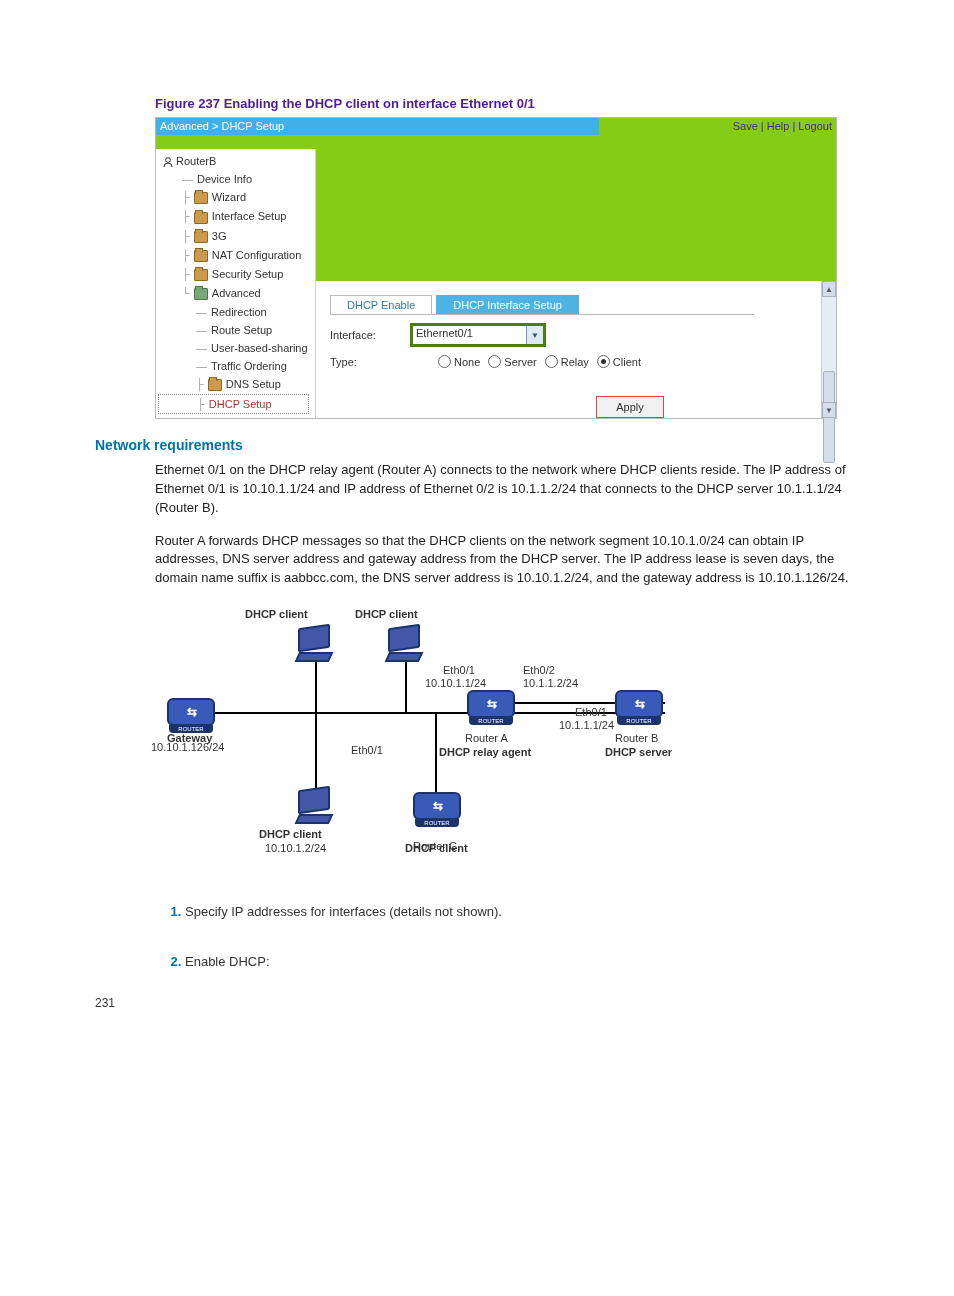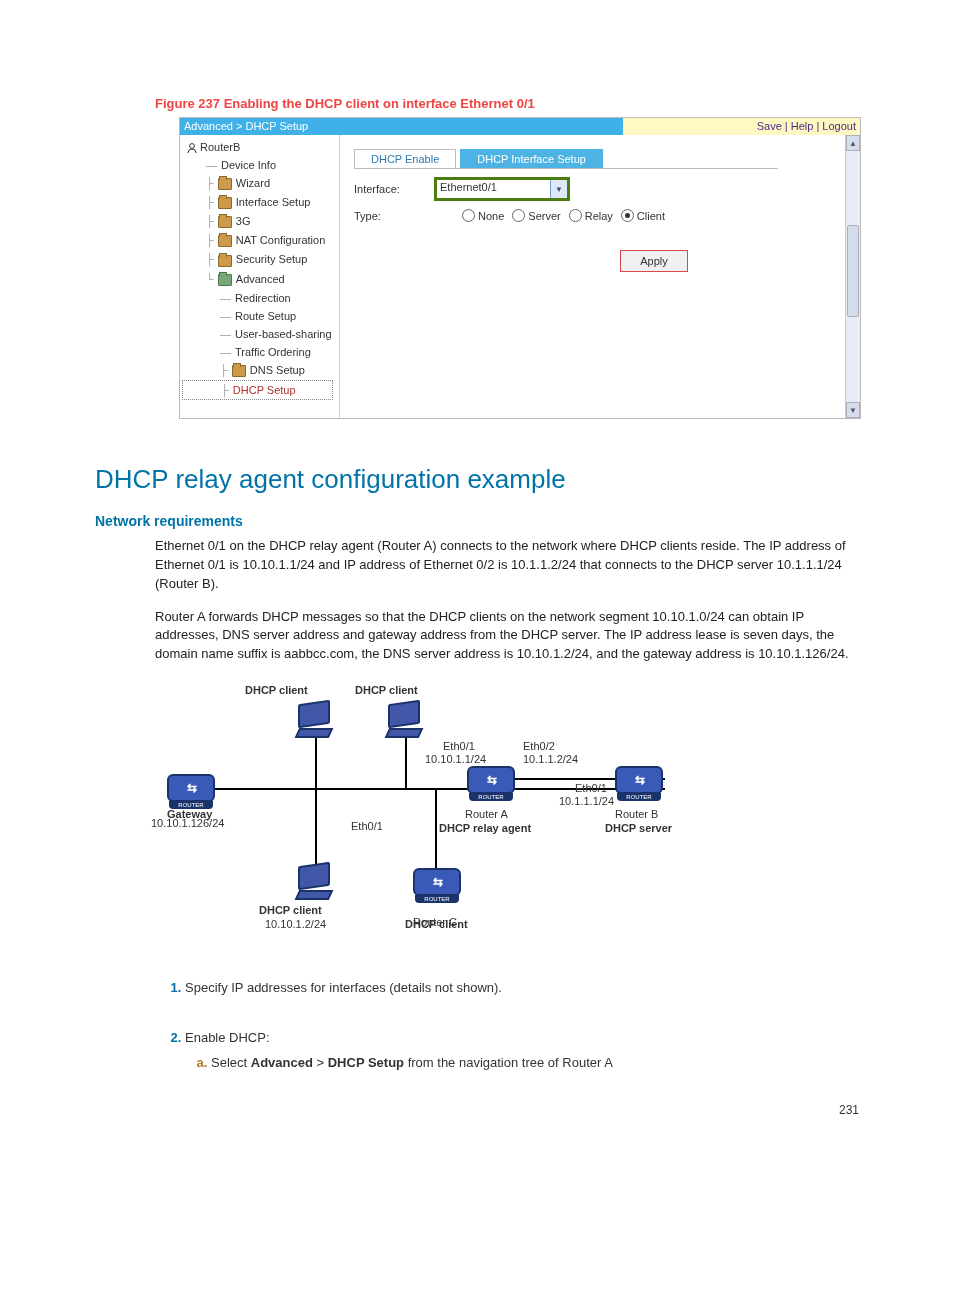--- a/index.html
+++ b/index.html
@@ -8,33 +8,33 @@
     font-family: Arial, Helvetica, sans-serif;
     font-size: 13px;
     color: #333;
     background: #fff;
     width: 954px;
   }
   .page {
     padding: 90px 95px 40px 95px;
   }
   .fig-caption {
-    color: #ef4444;
+    color: #4c1d95;
     font-weight: bold;
     font-size: 13px;
     margin: 6px 0 6px 60px;
   }
   
   .shot {
     width: 680px;
-    margin-left: 84px;
+    margin-left: 60px;
     border: 1px solid #bbb;
     font-size: 11px;
     color: #333;
-    background: #fef9c3;
+    background: #84cc16;
   }
   .shot-top {
     display: flex;
     height: 17px;
   }
   .shot-breadcrumb {
     background: #3fb0e8;
     color: #fff;
     flex: 0 0 435px;
     padding: 2px 4px;
@@ -44,20 +44,21 @@
     flex: 1;
     text-align: right;
     padding: 2px 4px;
     color: #4f2a84;
     font-size: 11px;
   }
   .shot-links span { }
   .shot-body {
     display: flex;
     height: 283px;
+    align-items: flex-end;
   }
   .shot-nav {
     width: 155px;
     border-right: 1px solid #d0d0d0;
     padding: 4px 2px;
     background: #fff;
   }
   .nav-root {
     padding: 2px 0 2px 4px;
     color: #333;
@@ -275,21 +276,21 @@
   ol.steps>li::marker{
     color:#0073a8;font-weight:bold;
   }
   ol.sub{
     list-style:lower-alpha;
     margin:6px 0 0 0;
     padding-left:26px;
   }
   ol.sub>li::marker{color:#b07f28;font-weight:bold;}
   .page-num{
-    text-align:right;font-size:12px;margin-top:30px;
+    text-align:left;font-size:12px;margin-top:24px;
   }
 </style>
 </head>
 <body>
 
 <div class="page">
 
   <div class="fig-caption">Figure 237 Enabling the DHCP client on interface Ethernet 0/1</div>
 
   <div class="shot">
@@ -360,21 +361,20 @@
         <div class="apply-btn">Apply</div>
         <div class="scrollbar">
           <div class="arrow">▲</div>
           <div class="thumb"></div>
           <div class="arrow" style="position:absolute;bottom:0;left:0;right:0">▼</div>
         </div>
       </div>
     </div>
   </div>
 
-  <h1 class="doc-h1">DHCP relay agent configuration example</h1>
 
   <h2 class="doc-h2">Network requirements</h2>
   <p class="body">Ethernet 0/1 on the DHCP relay agent (Router A) connects to the network where DHCP clients reside. The IP address of Ethernet 0/1 is 10.10.1.1/24 and IP address of Ethernet 0/2 is 10.1.1.2/24 that connects to the DHCP server 10.1.1.1/24 (Router B).</p>
   <p class="body">Router A forwards DHCP messages so that the DHCP clients on the network segment 10.10.1.0/24 can obtain IP addresses, DNS server address and gateway address from the DHCP server. The IP address lease is seven days, the domain name suffix is aabbcc.com, the DNS server address is 10.10.1.2/24, and the gateway address is 10.10.1.126/24.</p>
 
 
   <div class="diagram">
 
     <div class="line" style="left:40px;top:110px;width:470px;height:2px"></div>
     <div class="line" style="left:160px;top:60px;width:2px;height:52px"></div>
@@ -433,23 +433,18 @@
       </div>
     <div class="dlbl" style="left:258px;top:238px">Router C</div>
     <div class="dlbl bold" style="left:250px;top:240px">DHCP client</div>
   </div>
 
 
   <ol class="steps">
     <li>Specify IP addresses for interfaces (details not shown).</li>
     <li>
       <span>Enable DHCP:</span>
-      <ol class="sub">
-        <li>
-          <span>Select </span><b>Advanced</b><span> &gt; </span><b>DHCP Setup</b><span> from the navigation tree of Router A</span>
-        </li>
-      </ol>
     </li>
   </ol>
 
   <div class="page-num">231</div>
 
 </div>
 
 </body></html>

